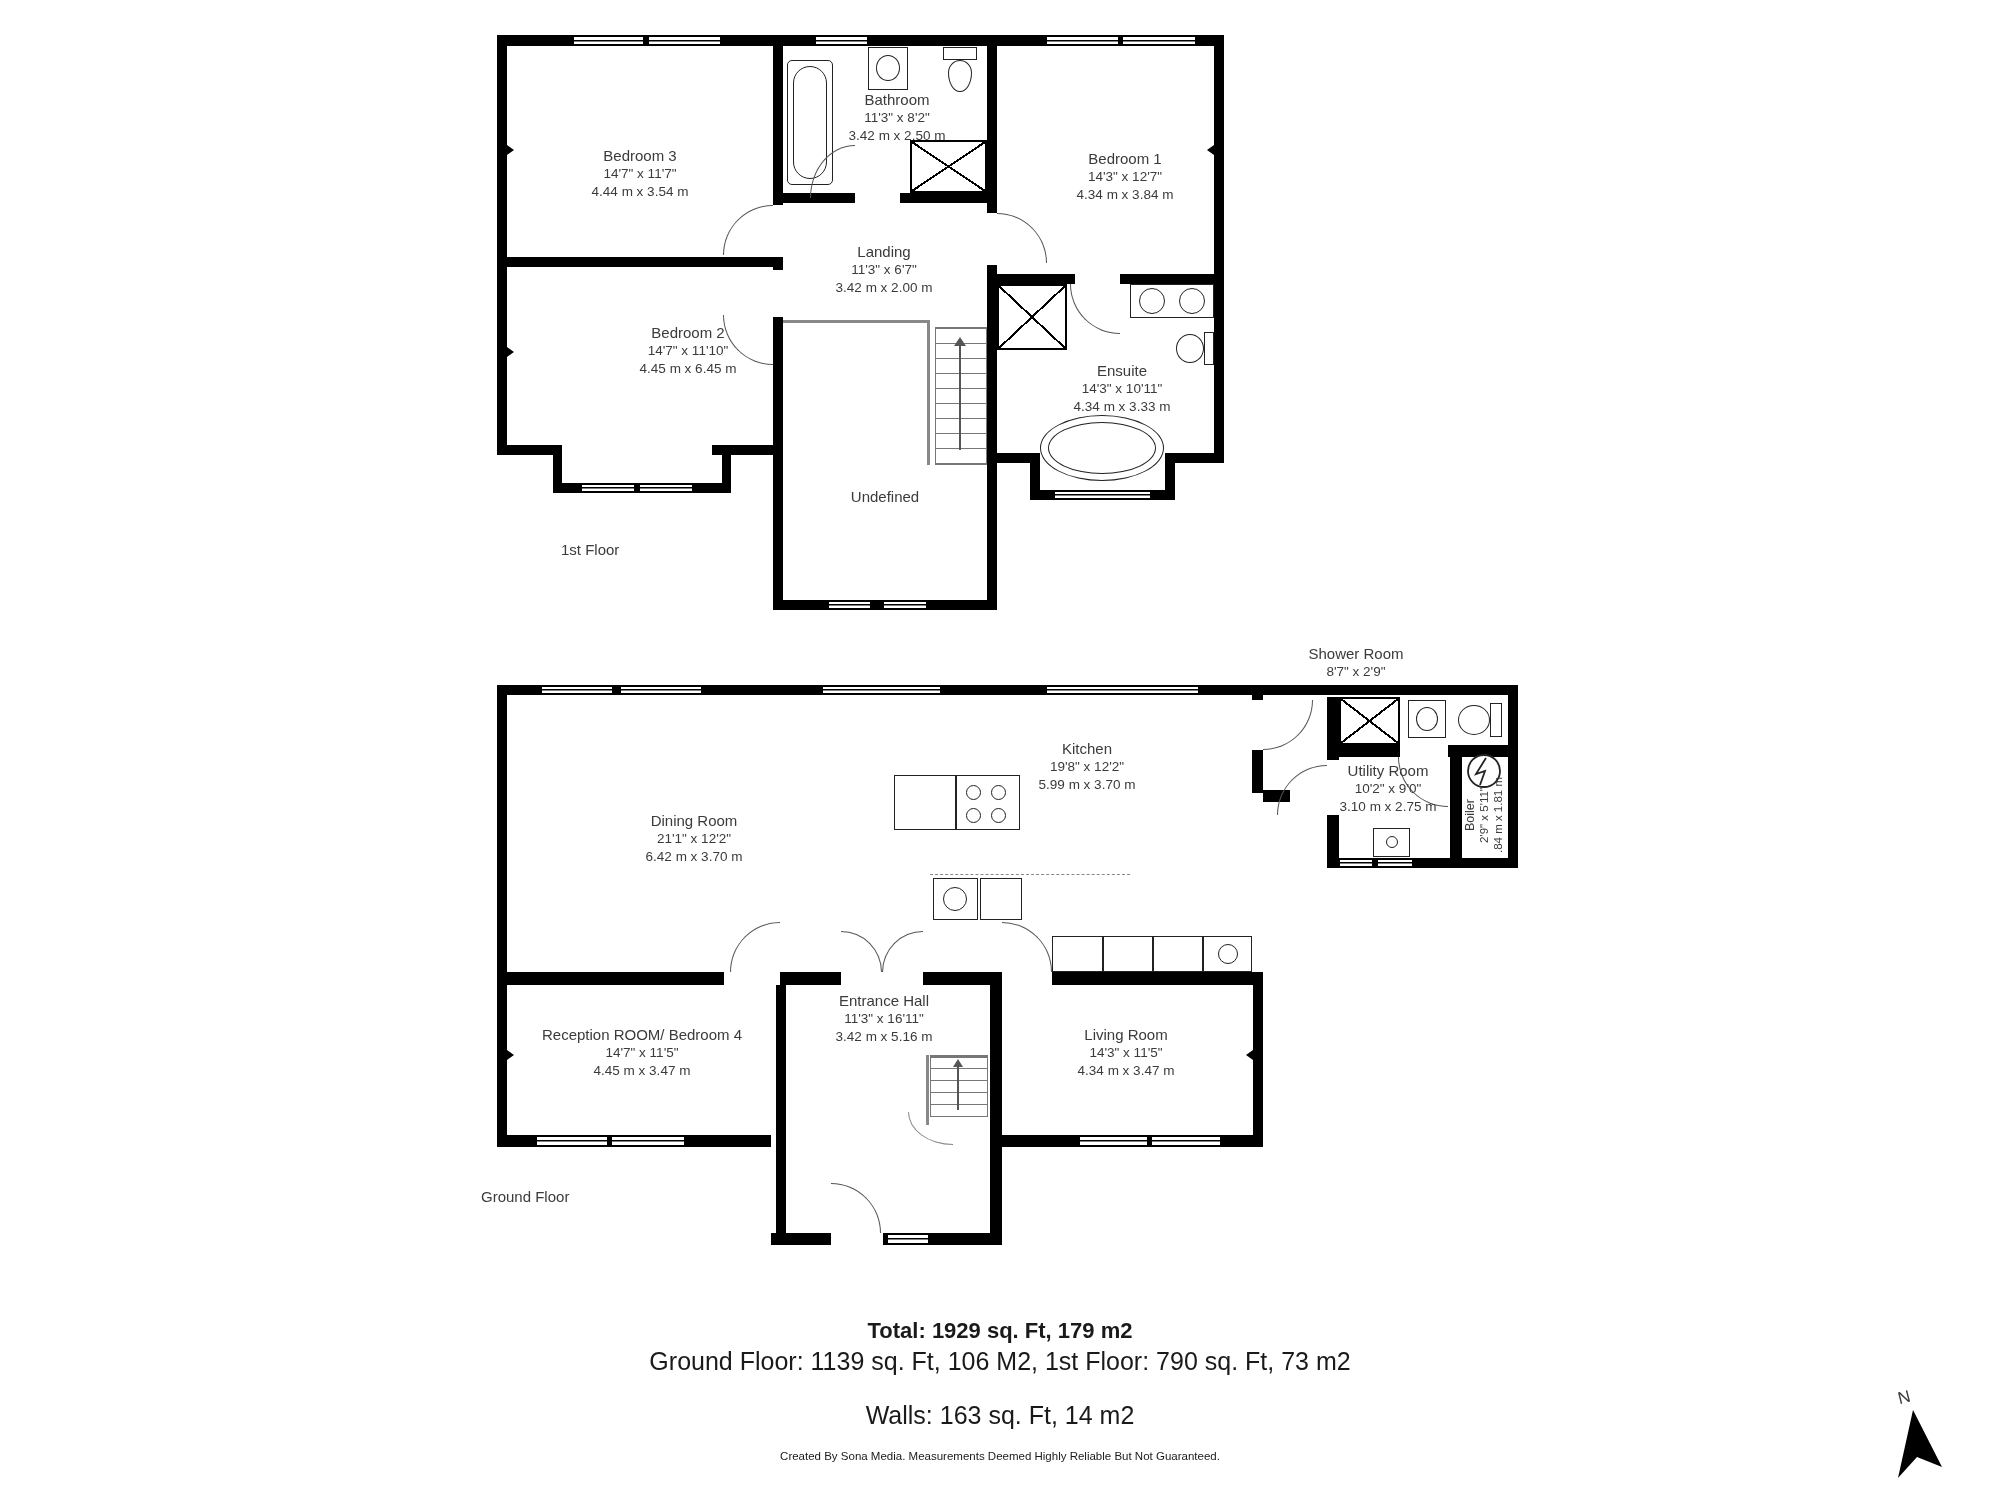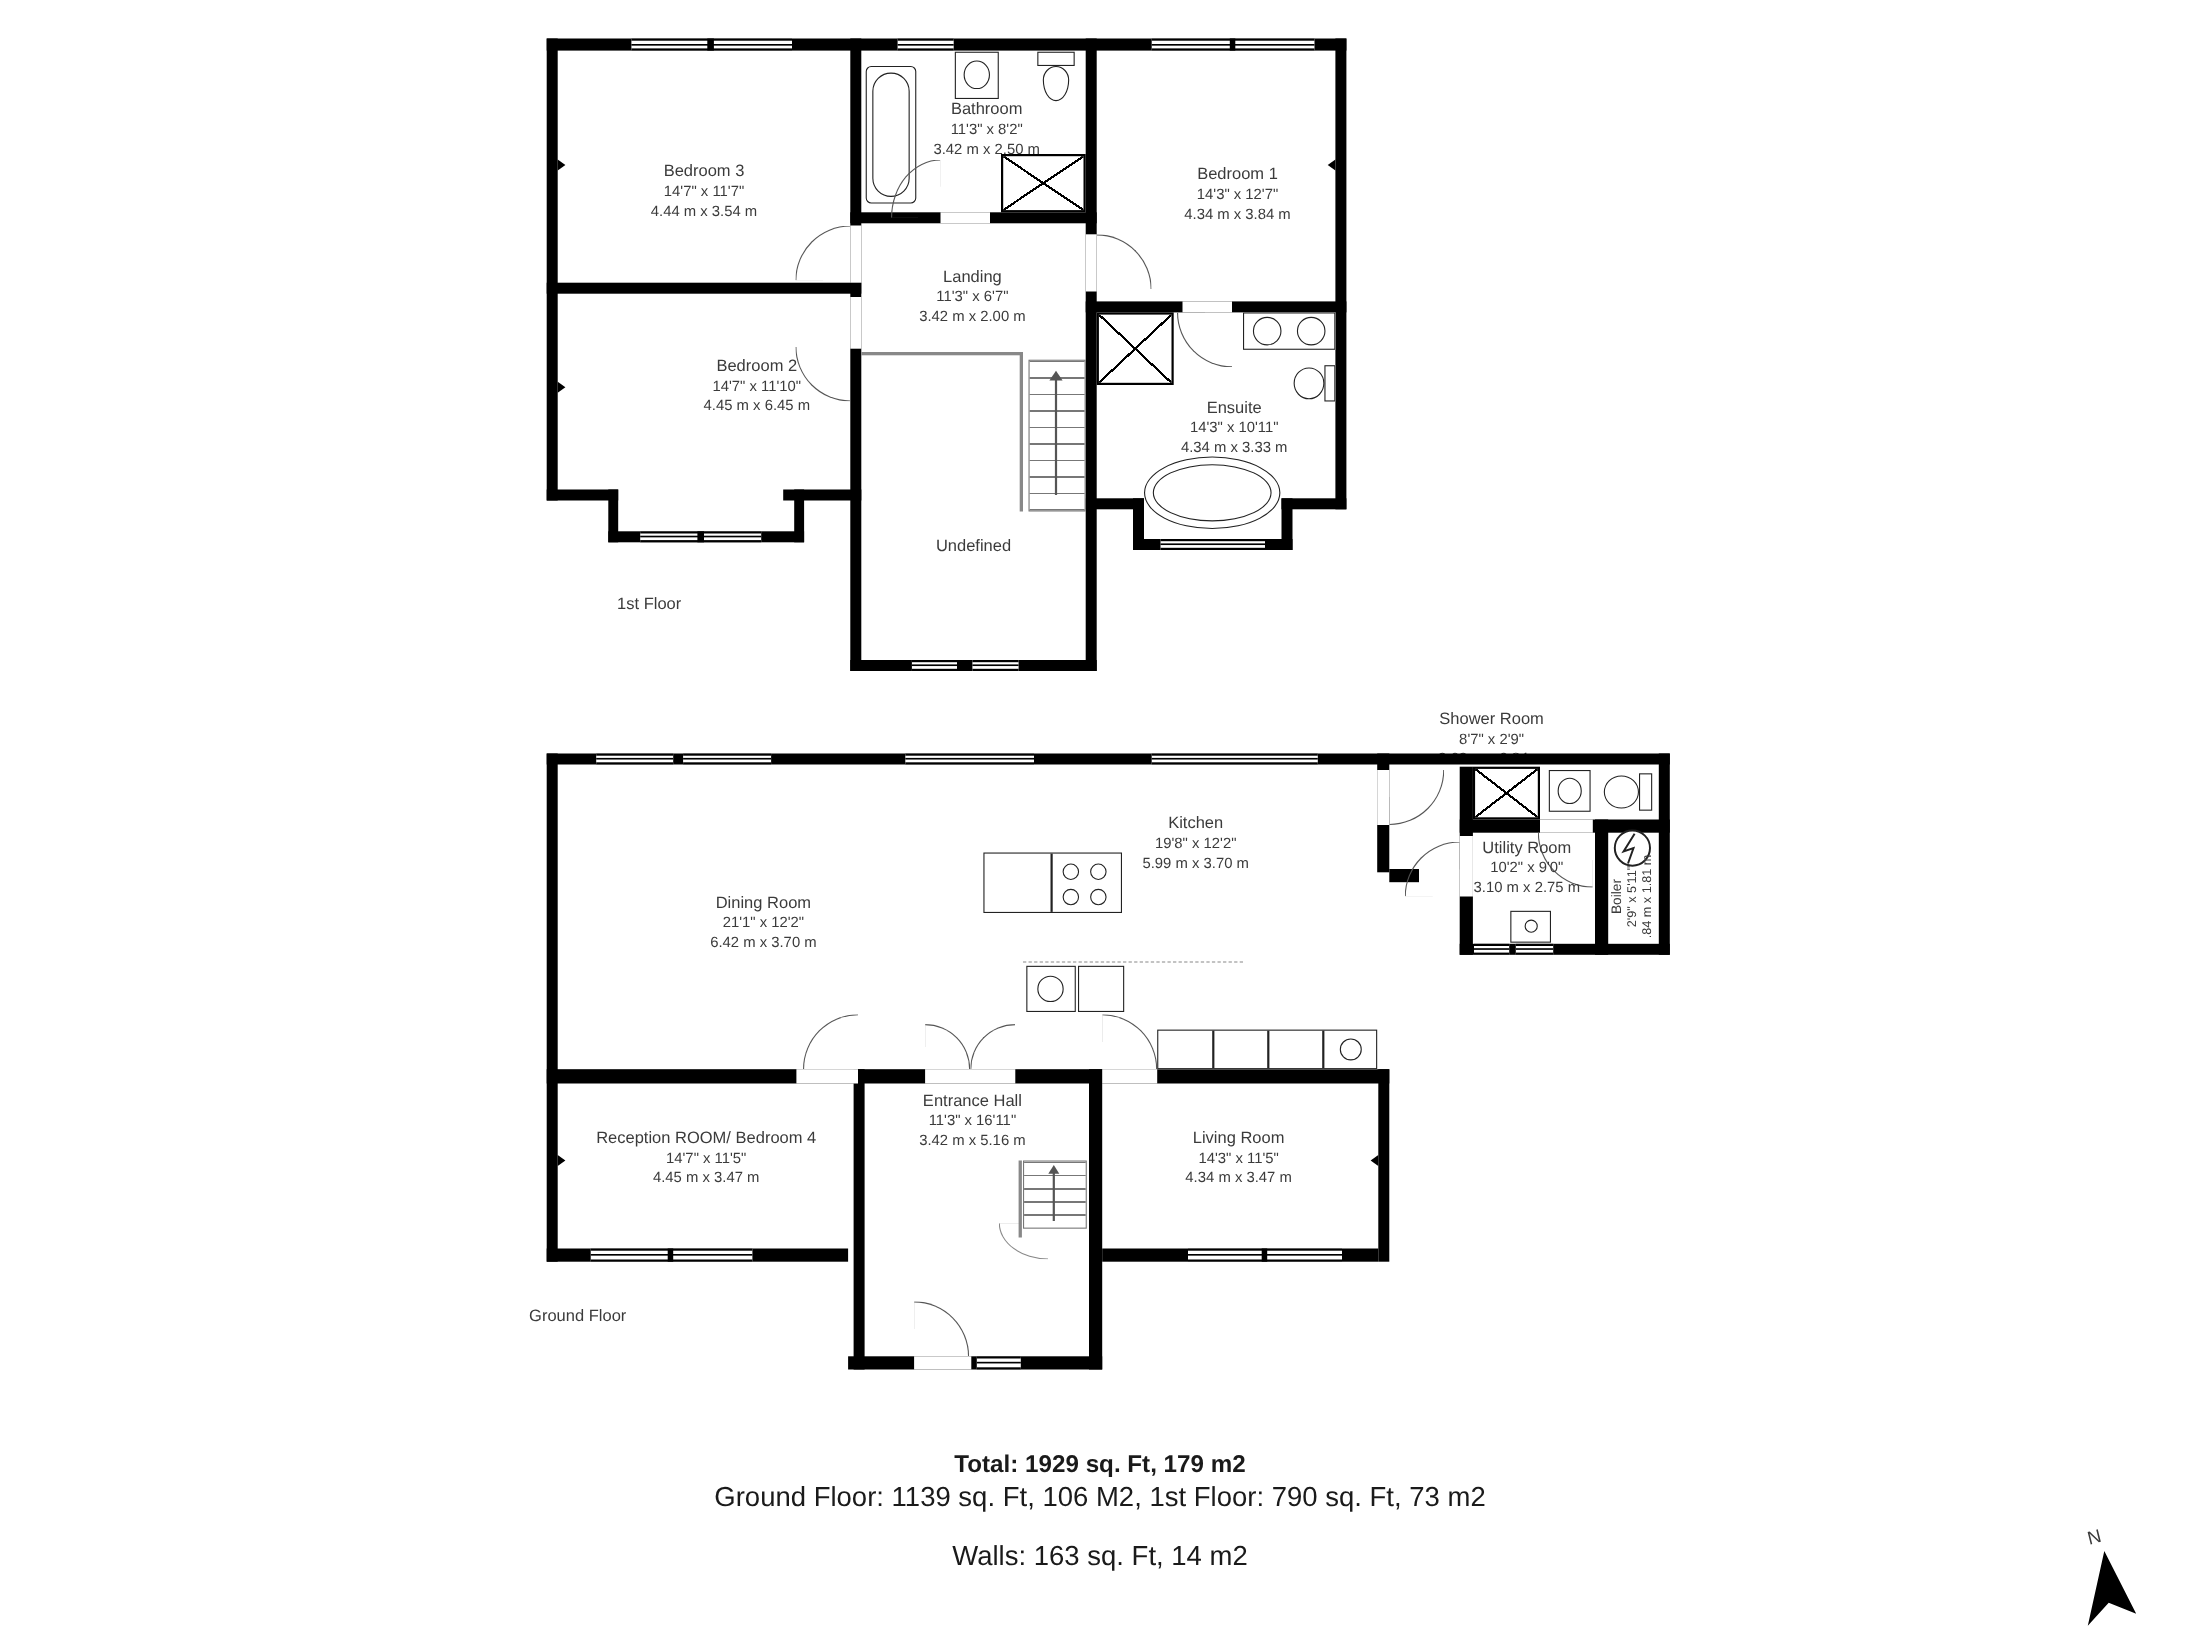--- a/index.html
+++ b/index.html
@@ -274,19 +274,20 @@
   <div class="label" style="left:1126px;top:1026px;">
     <span class="rname">Living Room</span>
     <span class="rdim">14'3" x 11'5"</span>
     <span class="rdim">4.34 m x 3.47 m</span>
   </div>
   <div class="floorlab" style="left:481px;top:1188px;">Ground Floor</div>
 
   <div class="summary sum-bold" style="top:1318px;">Total: 1929 sq. Ft, 179 m2</div>
   <div class="summary sum-line" style="top:1347px;">Ground Floor: 1139 sq. Ft, 106 M2, 1st Floor: 790 sq. Ft, 73 m2</div>
   <div class="summary sum-line" style="top:1401px;">Walls: 163 sq. Ft, 14 m2</div>
+  <div class="summary sum-foot" style="top:1450px;">Created By Sona Media. Measurements Deemed Highly Reliable But Not Guaranteed.</div>
 
   <div style="position:absolute;left:1898px;top:1388px;font-size:17px;transform:rotate(-14deg);z-index:4;">N</div>
   <svg style="position:absolute;left:1875px;top:1385px;z-index:3;" width="80" height="110" viewBox="0 0 80 110">
     <polygon points="38,25 67,82 42,72 23,93" fill="#000"></polygon>
   </svg>
 
 </div>
 
 </body></html>

